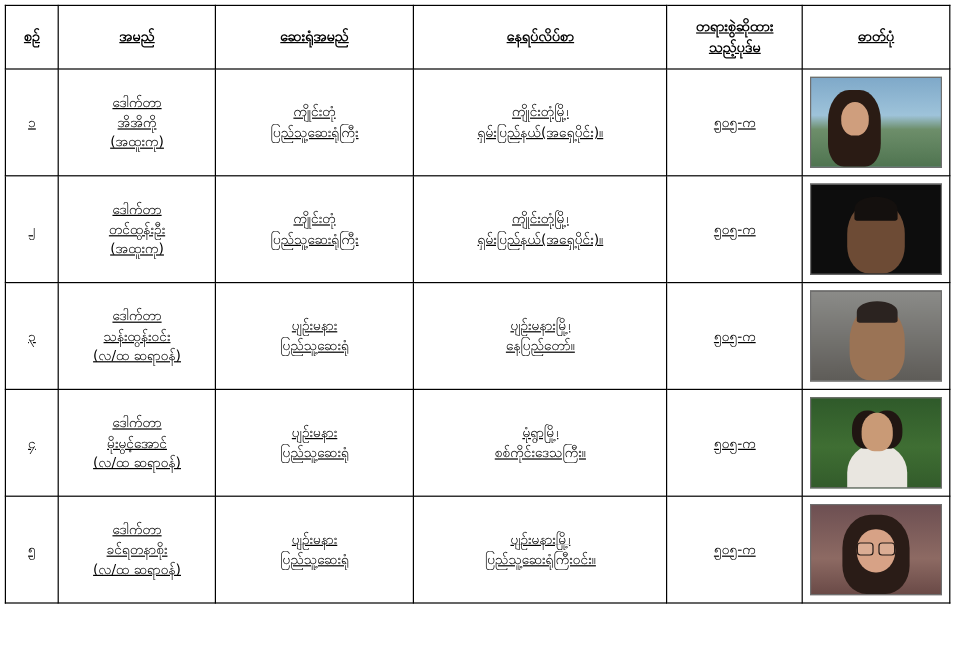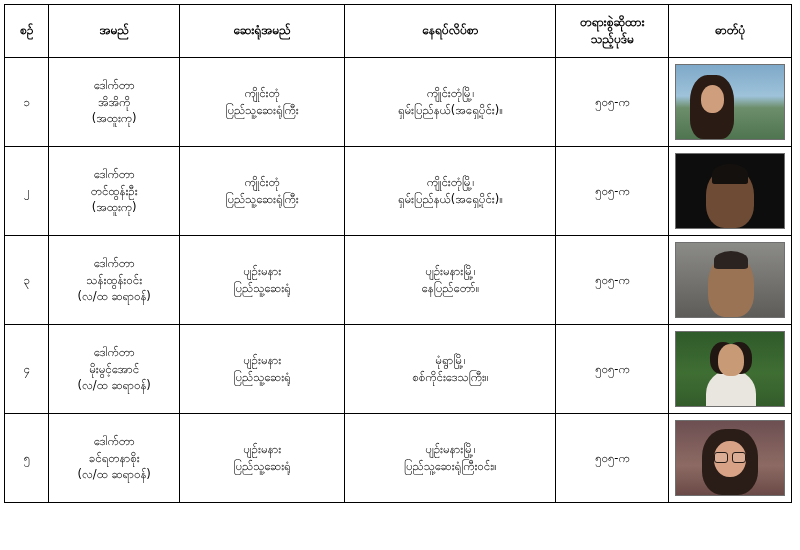--- a/index.html
+++ b/index.html
@@ -17,20 +17,21 @@
     width: 800px;
     height: 550px;
     position: relative;
     background: #ffffff;
   }
   table.doc-table {
     border-collapse: collapse;
     width: 788px;
     margin: 4px 0 0 4px;
     table-layout: fixed;
+    text-decoration: underline;
   }
   table.doc-table th,
   table.doc-table td {
     border: 1px solid #000000;
     text-align: center;
     vertical-align: middle;
     padding: 2px 3px;
     font-size: 11.5px;
     line-height: 1.45;
     color: #000000;

